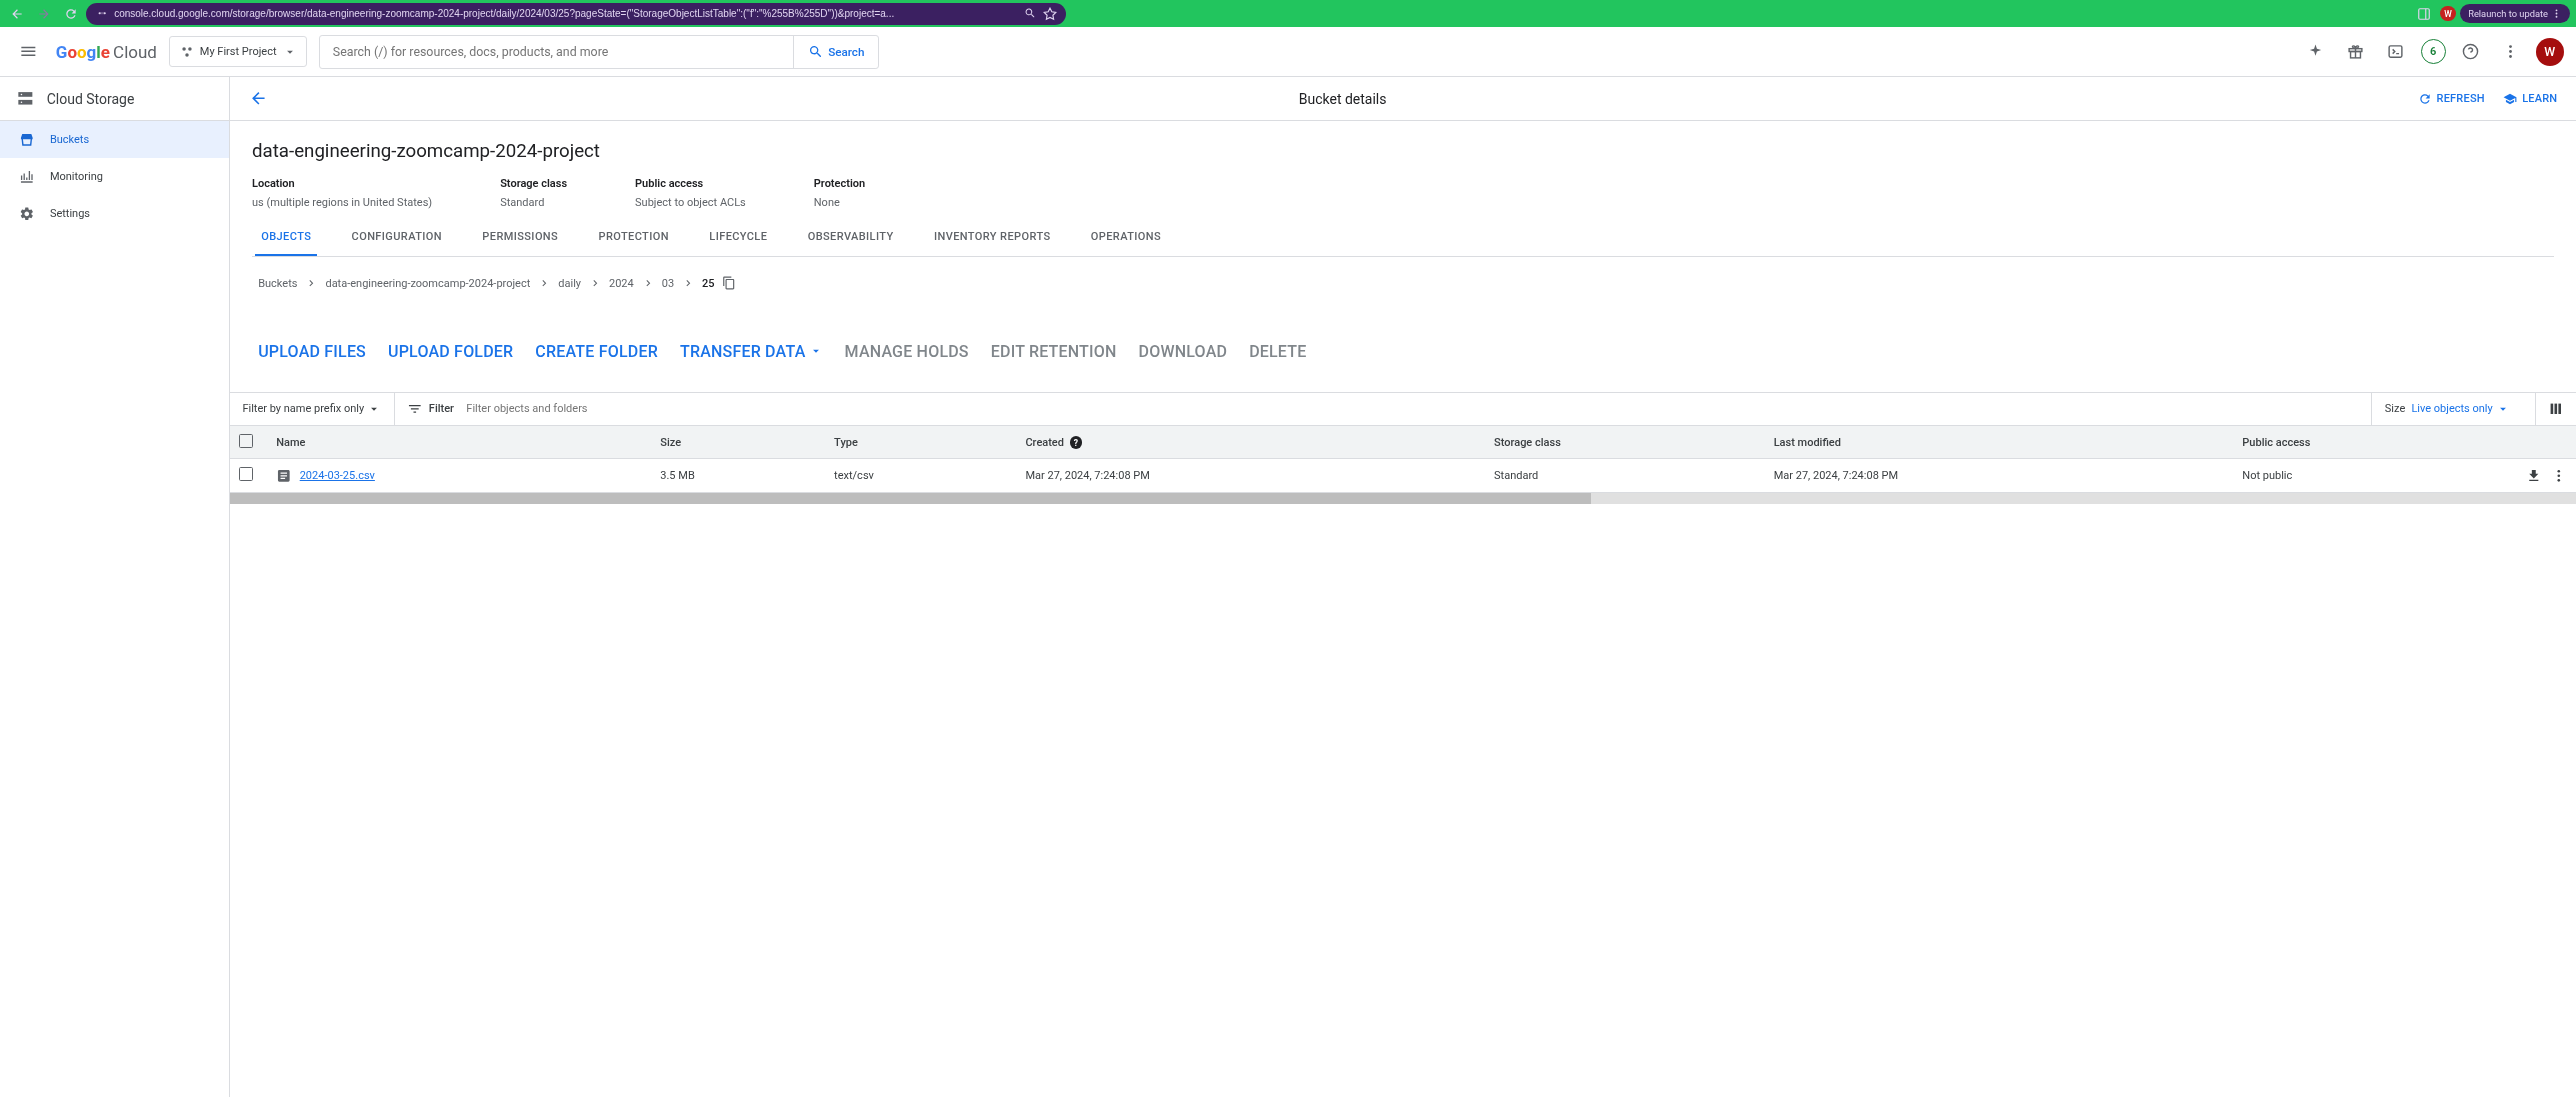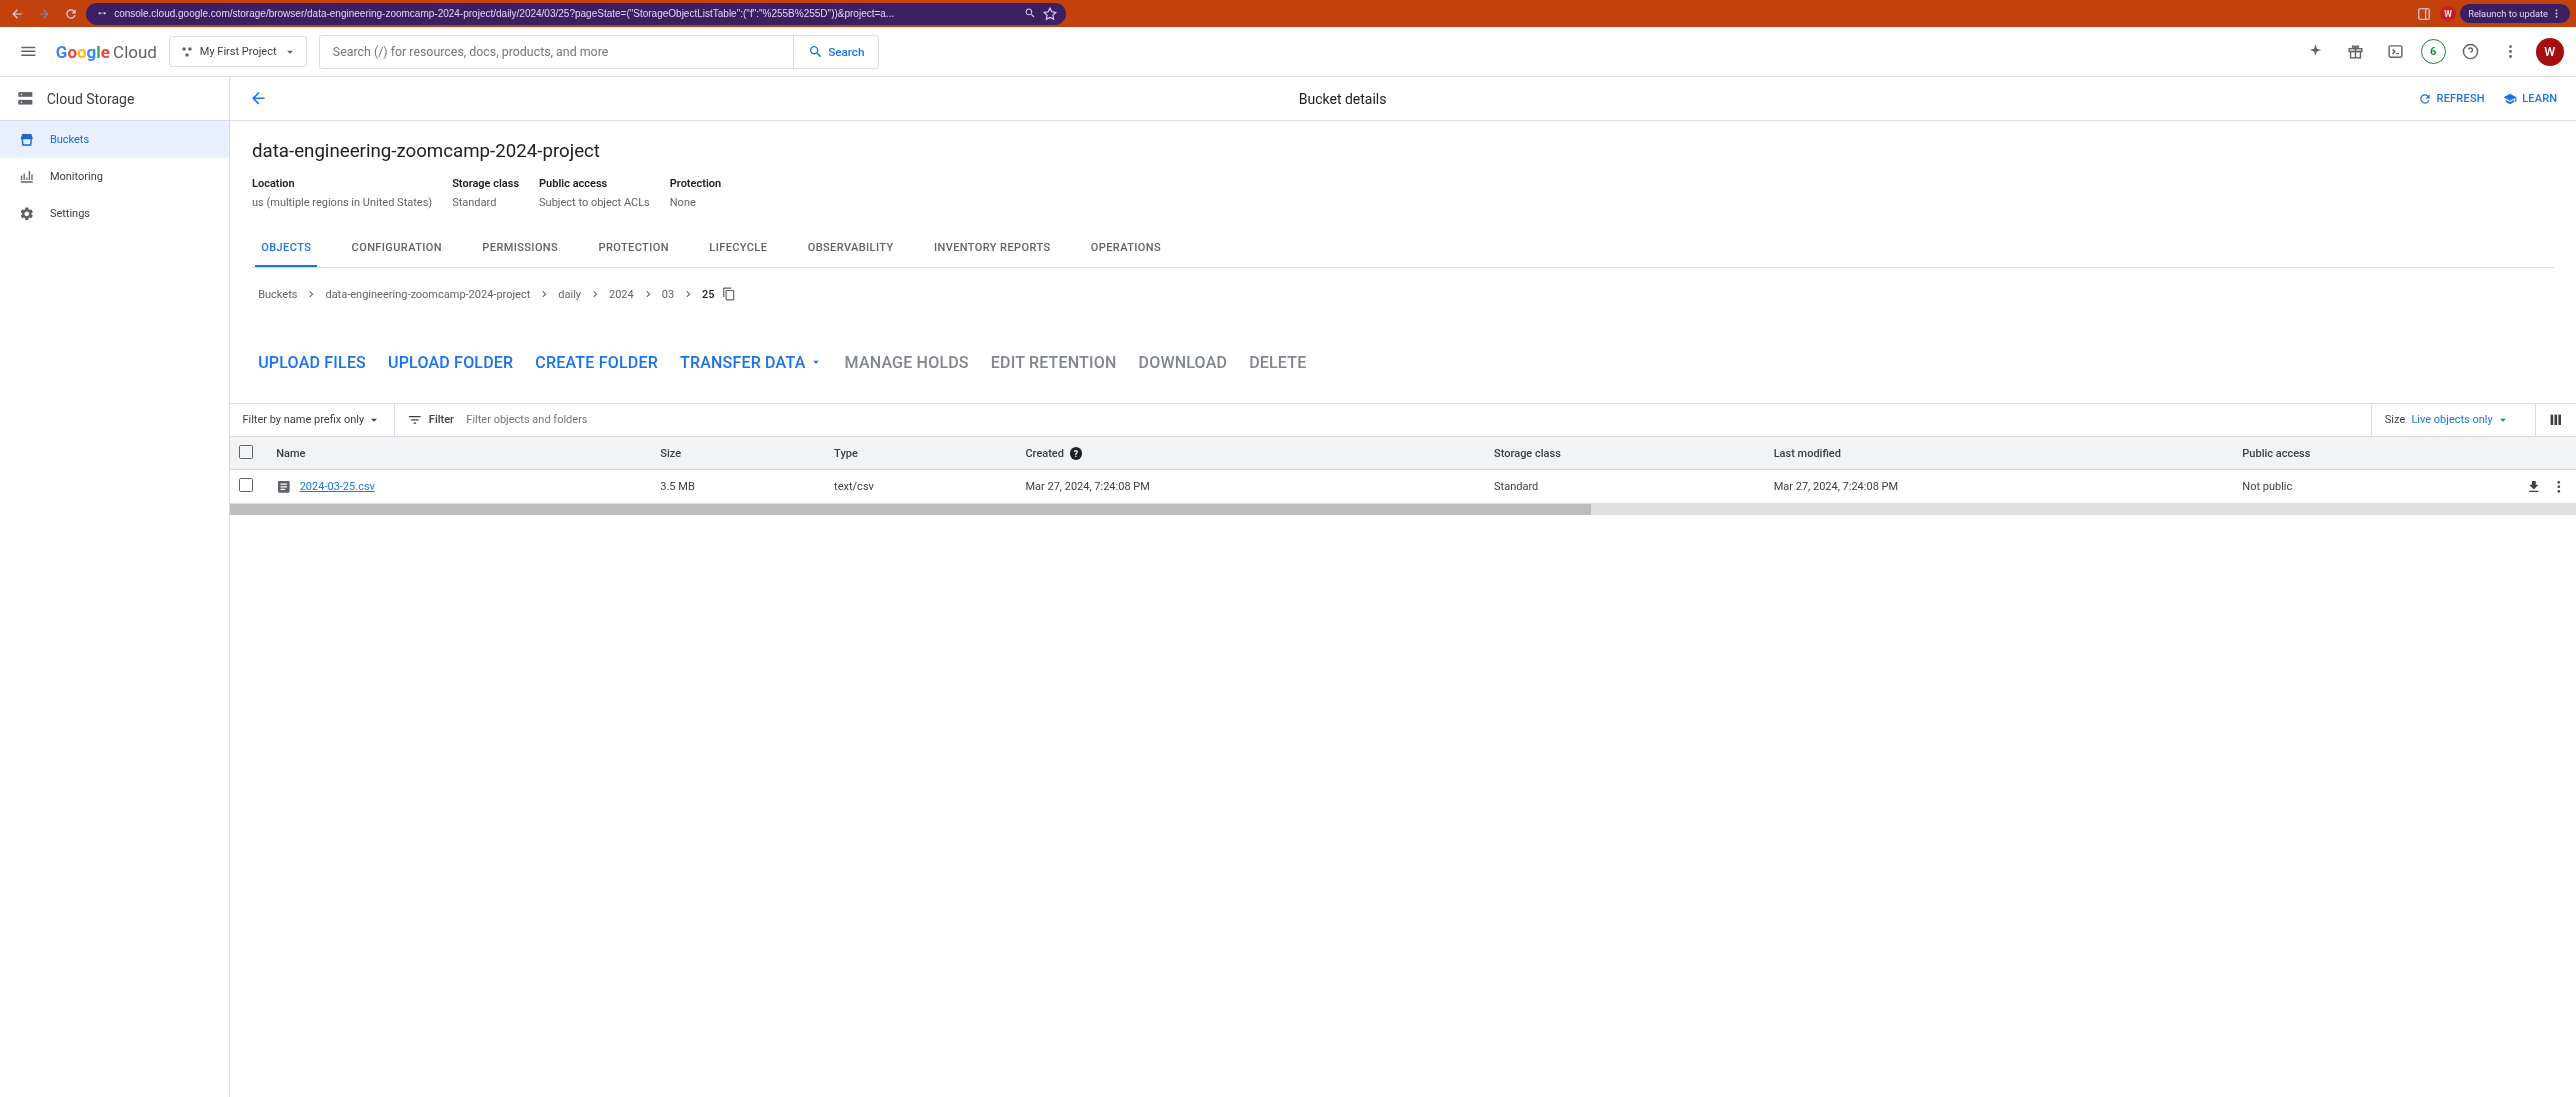--- a/index.html
+++ b/index.html
@@ -1,19 +1,19 @@
 <!DOCTYPE html>
 <html style="font-size:12.4px"><head>
 <meta charset="utf-8">
 <style>
 * { margin: 0; padding: 0; box-sizing: border-box; font-family: 'Google Sans', Roboto, Arial, sans-serif; }
 body { background: #fff; font-size: 11px; color: #3c4043; overflow-x: hidden; }
 
 
-.browser-bar { height: 27px; background: #c2410c; display: flex; align-items: center; padding: 0 6.2px; gap: 4.7px; }
+.browser-bar { height: 27px; background: #22c55e; display: flex; align-items: center; padding: 0 6.2px; gap: 4.7px; }
 .browser-bar .nav-btn { width: 22px; height: 22px; display: flex; align-items: center; justify-content: center; color: #e0d4f0; border-radius: 50%; cursor: pointer; }
 .browser-bar .nav-btn.disabled { color: #8a7aa0; }
 .url-bar { flex: 1; height: 22px; background: #3b2061; border-radius: 11px; display: flex; align-items: center; padding: 0 9.3px; color: #e0d4f0; font-size: 10px; gap: 6.2px; max-width: 980px; }
 .url-bar .site-info { width: 12.4px; height: 12.4px; }
 .url-text { flex: 1; white-space: nowrap; overflow: hidden; text-overflow: ellipsis; font-family: Arial, sans-serif; }
 .browser-right { display: flex; align-items: center; gap: 4.7px; margin-left: auto; }
 .browser-icon { width: 22px; height: 22px; display: flex; align-items: center; justify-content: center; color: #e0d4f0; }
 .relaunch { background: #3b2061; color: #e0d4f0; padding: 3.9px 7.8px; border-radius: 11px; font-size: 9.3px; display: flex; align-items: center; gap: 3.1px; }
 .prof-badge { width: 15.6px; height: 15.6px; background: #c5221f; border-radius: 50%; color: #fff; display: flex; align-items: center; justify-content: center; font-size: 8.6px; font-weight: 500; }
 
@@ -44,21 +44,21 @@
 
 .main { flex: 1; overflow: auto; }
 .page-header { height: 44px; display: flex; align-items: center; padding: 0 18.7px; gap: 15.6px; border-bottom: 0.8px solid #dadce0; }
 .back-btn { color: #1a73e8; cursor: pointer; }
 .page-title { font-size: 14px; color: #202124; flex: 1; text-align: center; }
 .header-actions { display: flex; gap: 18.7px; }
 .header-action { display: flex; align-items: center; gap: 4.7px; color: #1a73e8; font-weight: 500; font-size: 11px; cursor: pointer; letter-spacing: 0.2px; }
 
 .content { padding: 18.7px 22px; }
 .bucket-name { font-size: 18.7px; color: #202124; margin-bottom: 15.6px; }
-.info-row { display: flex; gap: 20px; margin-bottom: 21px; }
+.info-row { display: flex; gap: 68px; margin-bottom: 10px; }
 .info-block .label { font-size: 11px; font-weight: 600; color: #202124; margin-bottom: 6.2px; }
 .info-block .value { font-size: 11px; color: #5f6368; }
 
 .tabs { display: flex; border-bottom: 0.8px solid #dadce0; gap: 28px; padding: 0 3.1px; }
 .tab { padding: 11px 6.2px; font-size: 11px; font-weight: 500; color: #5f6368; letter-spacing: 0.4px; cursor: pointer; border-bottom: 2.3px solid transparent; }
 .tab.active { color: #1a73e8; border-bottom-color: #1a73e8; }
 
 .breadcrumb { display: flex; align-items: center; gap: 7.8px; padding: 18.7px 6.2px 15.6px; font-size: 11px; color: #5f6368; }
 .breadcrumb .crumb { cursor: pointer; }
 .breadcrumb .current { color: #202124; font-weight: 500; }

